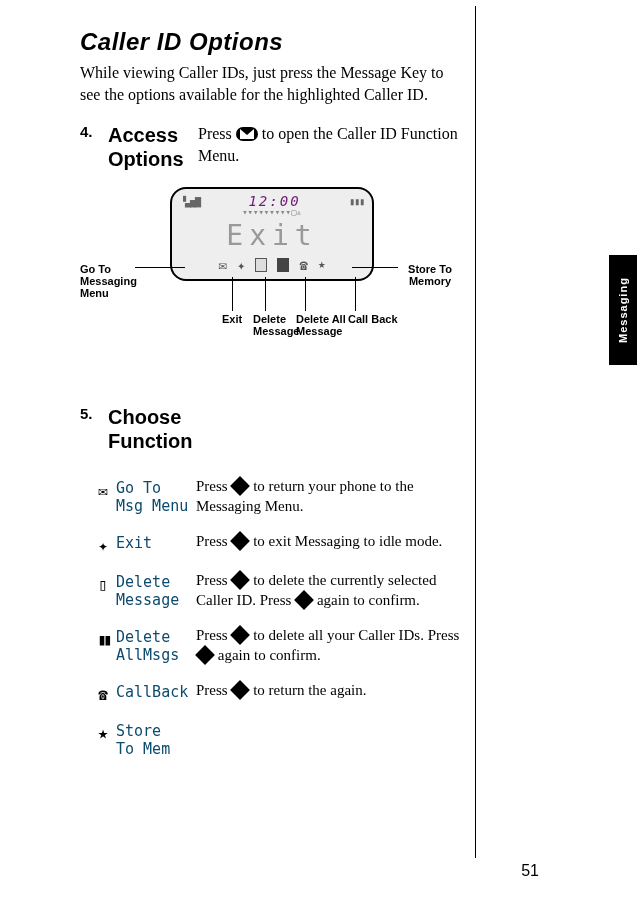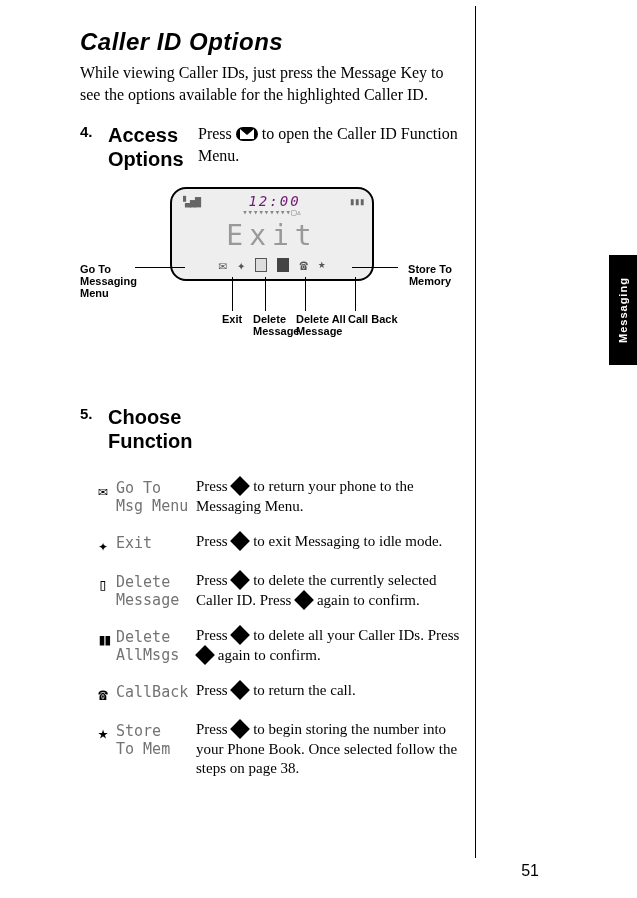--- a/index.html
+++ b/index.html
@@ -245,21 +245,21 @@
     flex-shrink: 0;
     font-size: 16px;
     text-align: center;
     padding-top: 4px;
   }
   .fn .flabel {
     width: 80px;
     flex-shrink: 0;
     font-family: monospace;
     font-size: 15px;
-    color: #737373;
+    color: #0c4a6e;
     padding-top: 2px;
     line-height: 1.2;
   }
   .fn .fdesc {
     flex: 1;
     font-size: 15px;
     line-height: 1.3;
   }
   .glyph {
     display: inline-block;
@@ -369,28 +369,25 @@
 AllMsgs</div>
       <div class="fdesc">
         <span>Press </span><span class="diamond"></span><span> to delete all your Caller IDs. Press </span><span class="diamond"></span><span> again to confirm.</span>
       </div>
     </div>
 
     <div class="fn">
       <div class="ficon"><span class="glyph">☎</span></div>
       <div class="flabel">CallBack</div>
       <div class="fdesc">
-        <span>Press </span><span class="diamond"></span><span> to return the call.</span>
+        <span>Press </span><span class="diamond"></span><span> to return the again.</span>
       </div>
     </div>
 
     <div class="fn">
       <div class="ficon"><span class="glyph">⭑</span></div>
       <div class="flabel" style="white-space:pre-line">Store
 To Mem</div>
-      <div class="fdesc">
-        <span>Press </span><span class="diamond"></span><span> to begin storing the number into your Phone Book. Once selected follow the steps on page 38.</span>
-      </div>
     </div>
 
   </div>
 
 </div>
 
 </body></html>

